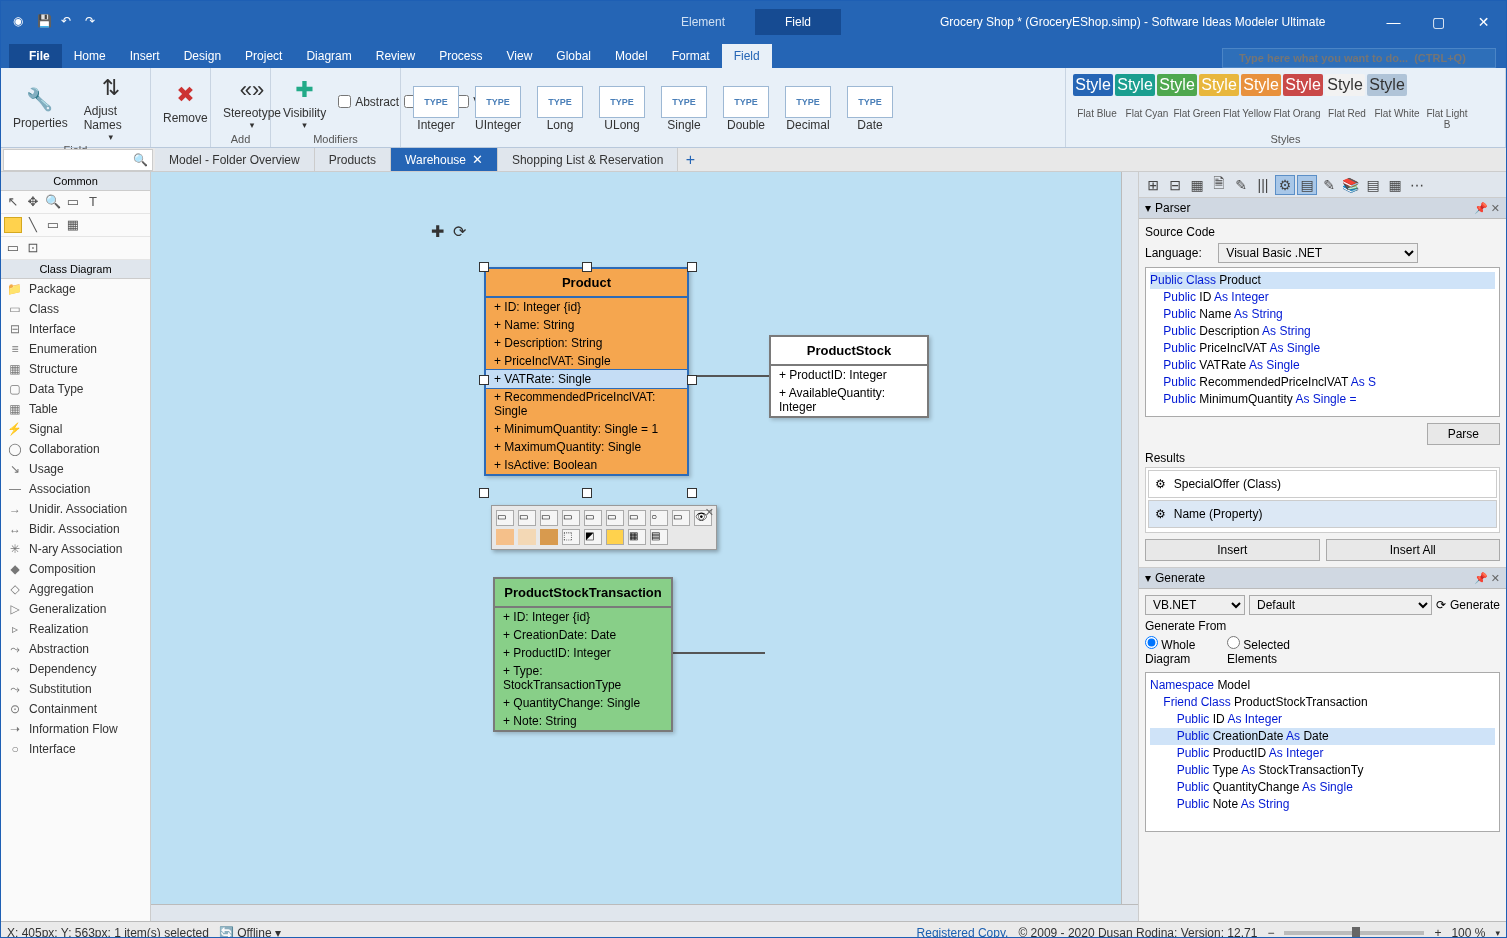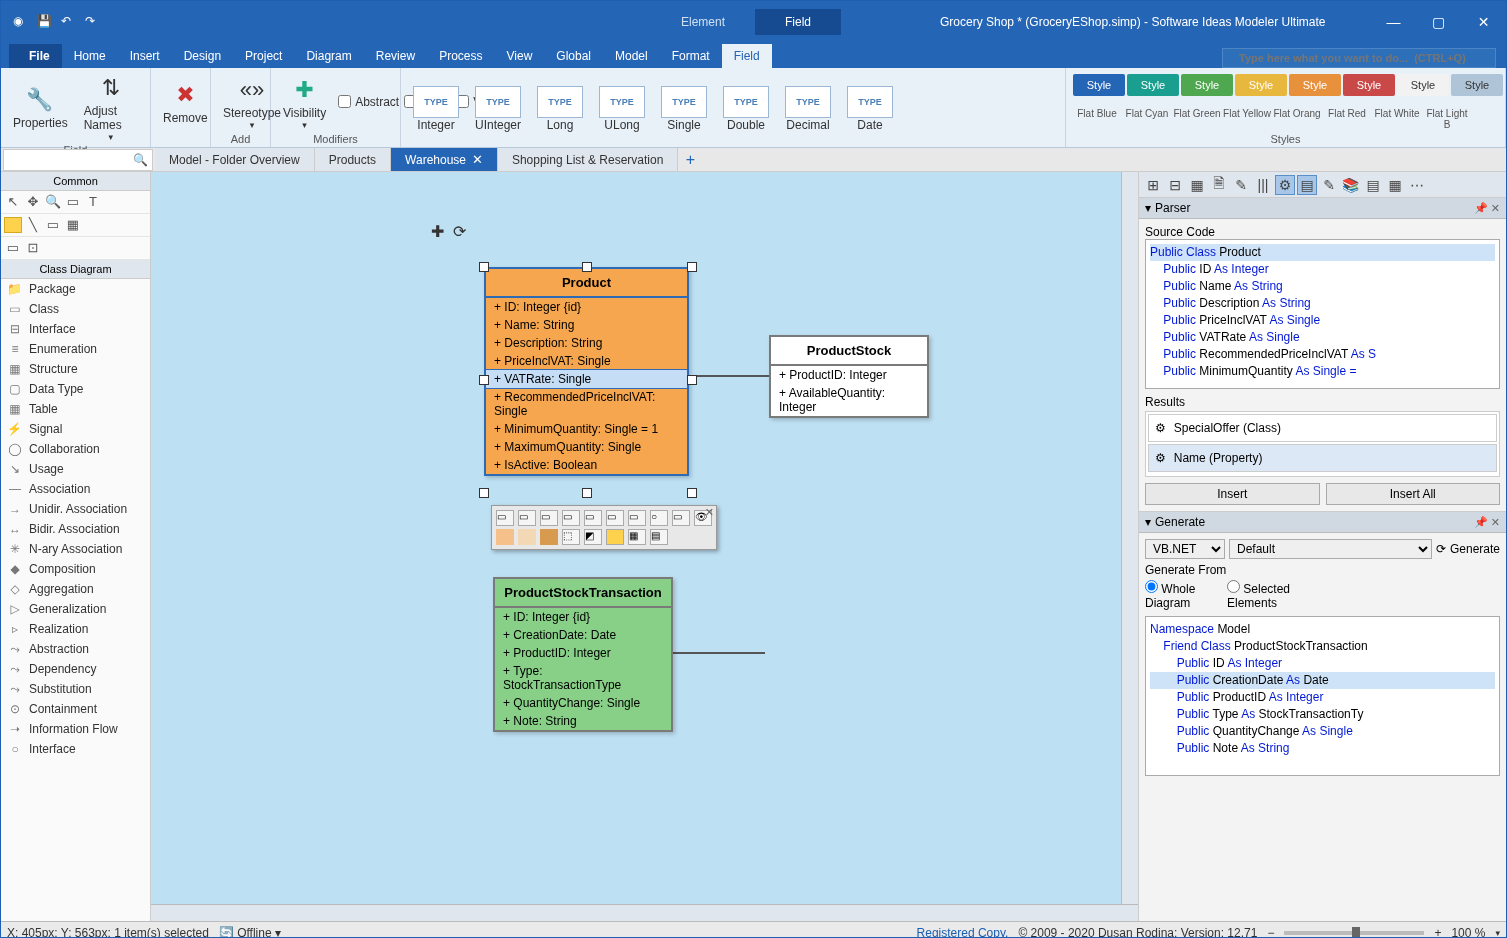--- a/index.html
+++ b/index.html
@@ -19,21 +19,21 @@
 .menutabs .search { margin-left: auto; margin-right: 10px; }
 .menutabs .search input { width: 274px; height: 20px; font-size: 11px; padding: 0 16px; border: 1px solid #4b85c6; background:#2e6fb9; color:#bcd3ec;font-weight:bold;}
 .ribbon { background: #e8f0f8; height: 80px; border-bottom: 1px solid #b8c8db; display: flex; }
 .rgroup { border-right: 1px solid #c8d4e2; padding: 2px 6px 0 6px; display: flex; flex-direction: column; }
 .rgroup .items { display: flex; gap: 4px; flex: 1; align-items:center;}
 .rgroup .label { text-align: center; font-size: 11px; color: #555; padding-bottom: 2px; }
 .rbtn { display: flex; flex-direction: column; align-items: center; justify-content: center; padding: 2px 6px; font-size: 11px; color: #333; cursor: pointer; }
 .rbtn .ico { width: 32px; height: 32px; display: flex; align-items: center; justify-content: center; font-size: 22px; }
 .rbtn.small { flex-direction: row; gap: 4px; padding: 1px 2px; font-size: 11px;}
 .typebox { width: 46px; height: 32px; background: #fff; border: 1px solid #9db8d4; display: flex; align-items: center; justify-content: center; font-size: 9px; color: #4a7fb8; font-weight: bold;}
-.stylebtn { width: 52px; height: 22px; display: flex; align-items: center; justify-content: center; color: #fff; font-size: 11px; margin: 1px; border-radius: 2px;}
+.stylebtn { width: 40px; height: 22px; display: flex; align-items: center; justify-content: center; color: #fff; font-size: 16px; margin: 1px; border-radius: 2px;}
 .stylelabel { font-size: 10px; color:#555; text-align:center; width:50px;}
 .doctabs { background: #e8e8e8; height: 24px; display: flex; align-items: center; border-bottom: 1px solid #ccc; }
 .doctabs .sidesearch { width: 150px; height: 22px; border: 1px solid #ccc; background:#fff; margin:0 2px; display:flex; align-items:center; justify-content:flex-end; padding-right:4px;}
 .doctab { padding: 4px 14px; border-right: 1px solid #ccc; font-size: 12px; color: #333; background:#e0e6ed; display:flex; align-items:center; gap:6px;}
 .doctab.active { background: #2565b5; color: #fff; }
 .doctab .close { font-size:13px;}
 .mainrow { display: flex; height: 749px; }
 .leftpane { width: 150px; background: #fafafa; border-right: 1px solid #ccc; display: flex; flex-direction: column; }
 .leftpane .hdr { background: #e0e6ed; text-align: center; padding: 3px 0; font-size: 11px; border-bottom: 1px solid #ccc;}
 .leftpane .toolrow { display: flex; gap: 2px; padding: 3px; border-bottom: 1px solid #e5e5e5;}
@@ -481,21 +481,26 @@
       <span>⋯</span>
     </div>
 
     <div class="panelhdr">
       <span>▾</span>
       <span>Parser</span>
       <span class="pin">📌 ✕</span>
     </div>
     <div class="panelbody" style="border-bottom:1px solid #ccc;">
       <div>Source Code</div>
+      <div style="margin:4px 0;">
+        <label>Language:</label>
+        <select style="width:200px"><option>Visual Basic .NET</option></select>
+      </div>
       <div class="codebox" style="height:150px" id="parser-code"><div class="hl"><span class="kw">Public Class </span>Product</div><div><span class="kw"></span></div><div><span class="kw">    Public </span>ID<span class="kw"> As Integer</span></div><div><span class="kw">    Public </span>Name<span class="kw"> As String</span></div><div><span class="kw">    Public </span>Description<span class="kw"> As String</span></div><div><span class="kw">    Public </span>PriceInclVAT<span class="kw"> As Single</span></div><div><span class="kw">    Public </span>VATRate<span class="kw"> As Single</span></div><div><span class="kw">    Public </span>RecommendedPriceInclVAT<span class="kw"> As S</span></div><div><span class="kw">    Public </span>MinimumQuantity<span class="kw"> As Single = </span></div></div>
+      <div style="text-align:right;margin-top:6px;"><button class="btn">Parse</button></div>
       <div style="margin-top:6px;">Results</div>
       <div style="border:1px solid #ccc;background:#fff;padding:2px;margin-top:2px;">
         <div class="resultitem">
             <span>⚙</span>
             <span>SpecialOffer (Class)</span>
           </div>
         <div class="resultitem sel">
             <span>⚙</span>
             <span>Name (Property)</span>
           </div>
@@ -506,21 +511,21 @@
       </div>
     </div>
 
     <div class="panelhdr">
       <span>▾</span>
       <span>Generate</span>
       <span class="pin">📌 ✕</span>
     </div>
     <div class="panelbody">
       <div style="display:flex;gap:4px;align-items:center;">
-        <select style="width:80px"><option>VB.NET</option></select>
+        <select style="width:100px"><option>VB.NET</option></select>
         <select style="flex:1"><option>Default</option></select>
         <span>⟳</span>
         <span>Generate</span>
       </div>
       <div style="margin-top:4px;">Generate From</div>
       <div style="display:flex;gap:12px;margin:3px 0 6px 0;">
         <label><input type="radio" name="gf" checked="" style=""> <span>Whole Diagram</span></label>
         <label><input type="radio" name="gf" style=""> <span>Selected Elements</span></label>
       </div>
       <div class="codebox" style="height:160px" id="gen-code"><div><span class="kw">Namespace </span>Model</div><div><span class="kw">    Friend Class </span>ProductStockTransaction</div><div><span class="kw"></span></div><div><span class="kw">        Public </span>ID<span class="kw"> As Integer</span></div><div class="hl"><span class="kw">        Public </span>CreationDate<span class="kw"> As </span>Date</div><div><span class="kw">        Public </span>ProductID<span class="kw"> As Integer</span></div><div><span class="kw">        Public </span>Type<span class="kw"> As </span>StockTransactionTy</div><div><span class="kw">        Public </span>QuantityChange<span class="kw"> As Single</span></div><div><span class="kw">        Public </span>Note<span class="kw"> As String</span></div></div>

